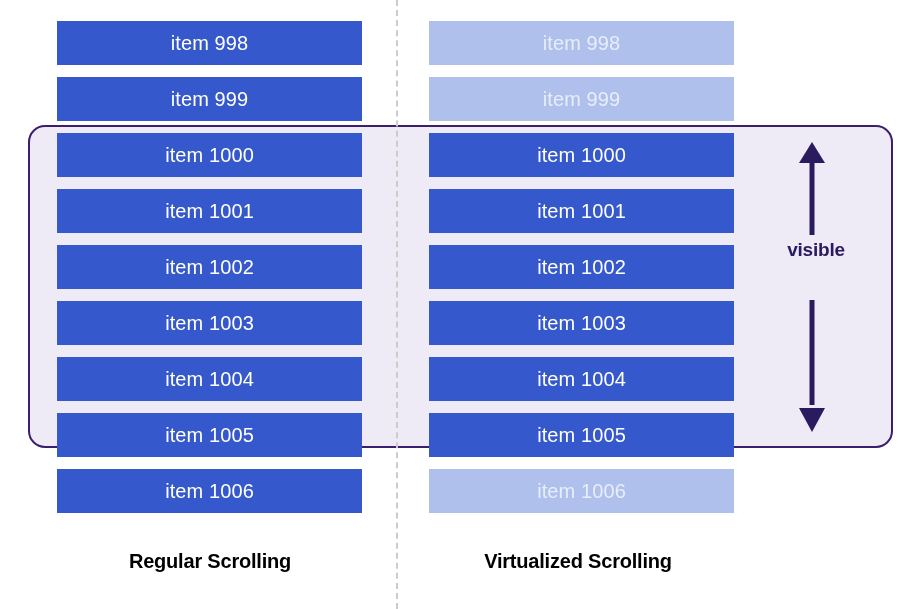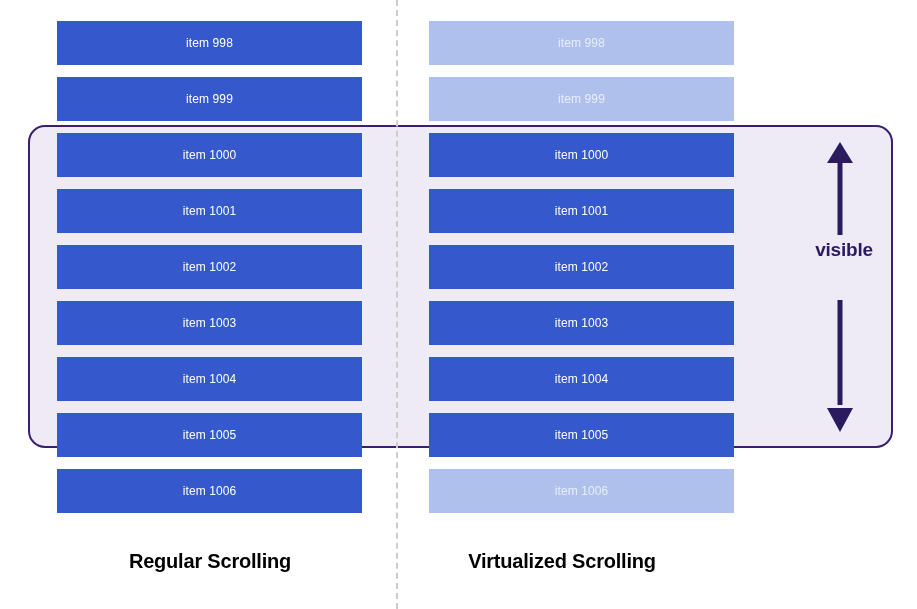--- a/index.html
+++ b/index.html
@@ -57,38 +57,38 @@
   #column-regular { left: 57px; }
   #column-virtualized { left: 429px; }
 
   .item-bar {
     position: absolute;
     left: 0;
     width: 305px;
     height: 44px;
     line-height: 44px;
     text-align: center;
-    font-size: 12px;
+    font-size: 20px;
     color: #ffffff;
     letter-spacing: 0.1px;
     box-sizing: border-box;
   }
   .item-bar.rendered {
     background: #3558cc;
     color: #ffffff;
   }
   .item-bar.placeholder {
     background: #afc0ec;
     color: #e8edfa;
   }
 
   
   #viewport-annotation {
     position: absolute;
-    left: 780px;
+    left: 752px;
     top: 125px;
     width: 128px;
     height: 323px;
     z-index: 4;
   }
   #arrow-svg {
     position: absolute;
     left: 0;
     top: 0;
   }
@@ -112,21 +112,21 @@
     top: 550px;
     width: 340px;
     text-align: center;
     font-size: 20px;
     font-weight: bold;
     color: #000000;
     letter-spacing: -0.2px;
     z-index: 3;
   }
   #caption-regular { left: 40px; }
-  #caption-virtualized { left: 392px; }
+  #caption-virtualized { left: 408px; }
 </style>
 </head>
 <body>
 
 <div id="stage">
 
   <div id="viewport-box"></div>
 
   <div id="column-divider"></div>
 

